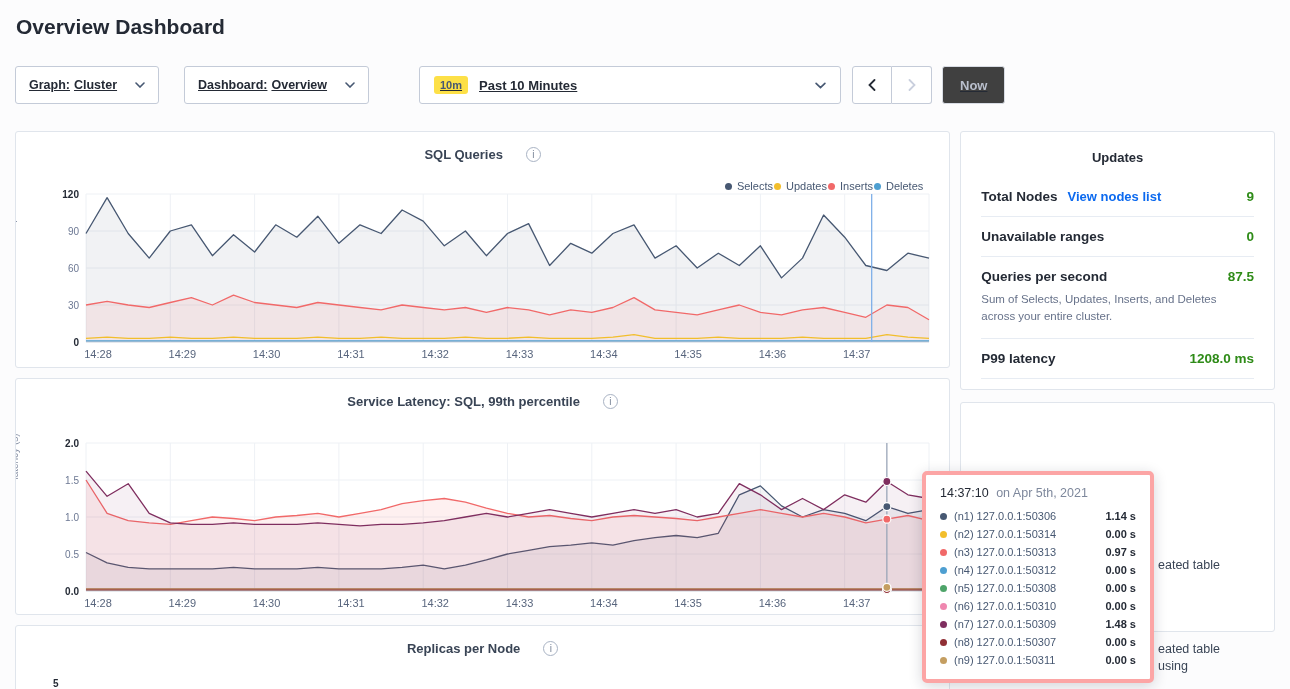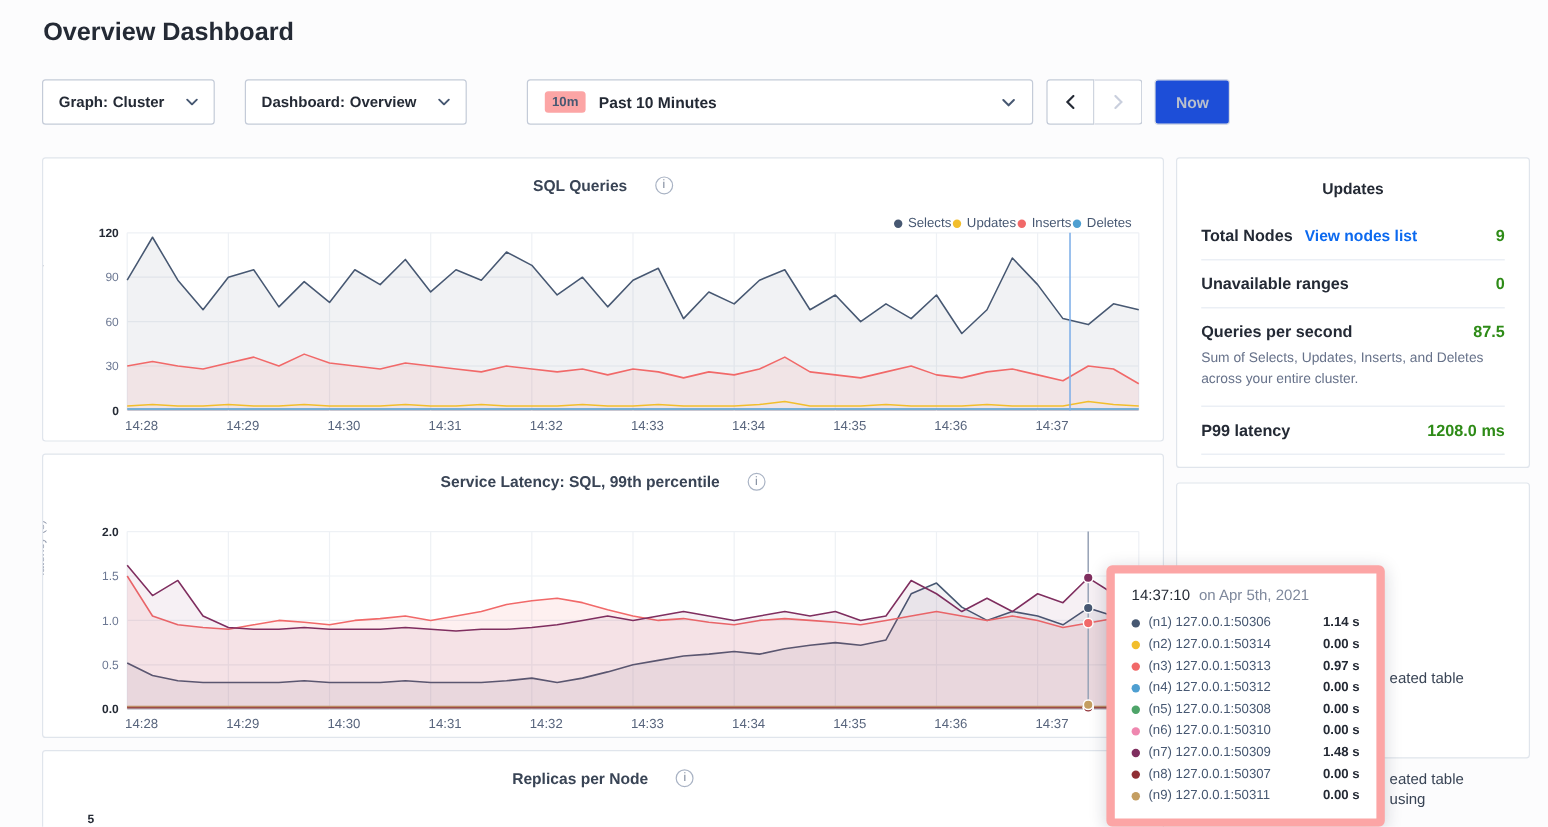--- a/index.html
+++ b/index.html
@@ -1,54 +1,54 @@
 <!DOCTYPE html>
 <html><head>
 <meta charset="utf-8">
 <style>
   * { box-sizing: border-box; }
   body { margin:0; background:#fcfcfd; font-family:"Liberation Sans", sans-serif; color:#242a35; }
-  .page { position:relative; width:1290px; height:689px; overflow:hidden;padding-left:20px; }
+  .page { position:relative; width:1290px; height:689px; overflow:hidden; }
 
   .page-title { font-size:21px; font-weight:600; margin:0; padding:15px 0 0 16px; }
 
-  .toolbar { display:flex; align-items:flex-start; margin:27px 15px 0 15px; height:38px; }
+  .toolbar { display:flex; align-items:flex-start; margin:27px 15px 0 15px; height:38px;text-decoration:underline; }
   .dropdown, .time-picker { display:flex; align-items:center; height:38px; border:1px solid #c4cbd8; border-radius:3px; background:#fff; padding:0 13px; font-size:12.5px; font-weight:700; color:#242a35; cursor:pointer; }
   #graph-dd { width:144px; }
   #dash-dd { width:185px; margin-left:25px; }
   .dd-label { margin-right:4px; }
   .chev { margin-left:auto; color:#475872; display:flex; align-items:center; }
   .time-picker { margin-left:50px; width:422px; padding:0 14px; }
-  .time-badge { background:#fca5a5; color:#475872; font-size:11px; font-weight:700; padding:3px 6px; border-radius:3px; }
+  .time-badge { background:#fde047; color:#475872; font-size:11px; font-weight:700; padding:3px 6px; border-radius:3px; }
   .time-label { font-size:13px; font-weight:700; margin-left:11px; }
   .arrow-group { display:flex; margin-left:11px; }
   .arrow-btn { width:40px; height:38px; border:1px solid #c4cbd8; background:#fff; display:flex; align-items:center; justify-content:center; cursor:pointer; padding:0; }
   .arrow-btn.left { border-radius:3px 0 0 3px; color:#242a35; }
   .arrow-btn.right { border-radius:0 3px 3px 0; border-left:none; color:#c9cfdd; }
-  .now-btn { margin-left:10px; height:38px; padding:0 17px; border:1px solid #d8dce4; border-radius:3px; background:#1d4ed8; color:#b9bfcc; font-size:13px; font-weight:700; cursor:default; }
+  .now-btn { margin-left:10px; height:38px; padding:0 17px; border:1px solid #d8dce4; border-radius:3px; background:#404040; color:#b9bfcc; font-size:13px; font-weight:700; cursor:default; }
 
   .main { display:flex; align-items:flex-start; margin:27px 15px 0 15px; }
   .col-left { width:945px; }
   .col-right { width:318px; margin-left:10px; }
 
   .panel { background:#fff; border:1px solid #e0e5ec; border-radius:3px; }
   .chart-panel { position:relative; height:237px; overflow:hidden; margin-bottom:10px; }
   .chart-panel.cropped { height:120px; margin-bottom:0; }
   .chart-title-row { display:flex; align-items:center; justify-content:center; padding-top:15px; gap:23px; }
   .chart-title { font-size:13px; font-weight:700; color:#394455; }
   .info-icon { width:15px; height:15px; border:1px solid #a9b3c4; border-radius:50%; color:#7b8699; font-size:10px; line-height:13px; text-align:center; cursor:pointer; }
   .legend-row { position:absolute; right:26px; top:48px; display:flex; gap:1px; }
   .legend-item { display:flex; align-items:center; gap:5px; font-size:11px; color:#475872; cursor:pointer; }
   .dot, .tt-dot { width:7px; height:7px; border-radius:50%; flex:0 0 auto; }
   .chart-plot { position:relative; margin:24px 16px 0 26px; height:178px; }
   #latency-plot { margin-top:26px; }
   .y-axis-label { position:absolute; left:-21px; top:72px; transform:rotate(-90deg); font-size:10px; color:#8b94a8; }
   svg text { font-family:"Liberation Sans", sans-serif; }
 
-  .hover-tooltip { position:absolute; left:922px; top:471px; width:232px; z-index:40; background:#fff; border:7px solid #fca5a5; border-radius:5px; box-shadow:0 3px 14px rgba(20,30,50,.18); padding:11px 14px 10px 14px; }
+  .hover-tooltip { position:absolute; left:922px; top:471px; width:232px; z-index:40; background:#fff; border:4px solid #fca5a5; border-radius:5px; box-shadow:0 3px 14px rgba(20,30,50,.18); padding:11px 14px 10px 14px; }
   .tt-header { font-size:12.5px; margin-bottom:7px; }
   .tt-time { color:#242a35; }
   .tt-date { color:#7e889c; margin-left:4px; }
   .tt-row { display:flex; align-items:center; height:18px; font-size:11px; }
   .tt-dot { margin-right:7px; }
   .tt-label { color:#475872; }
   .tt-value { margin-left:auto; font-weight:700; color:#242a35; }
 
   .summary-panel { padding:0 20px 10px 20px; }
   .summary-title { text-align:center; font-size:13px; font-weight:700; padding:18px 0 12px 0; }

